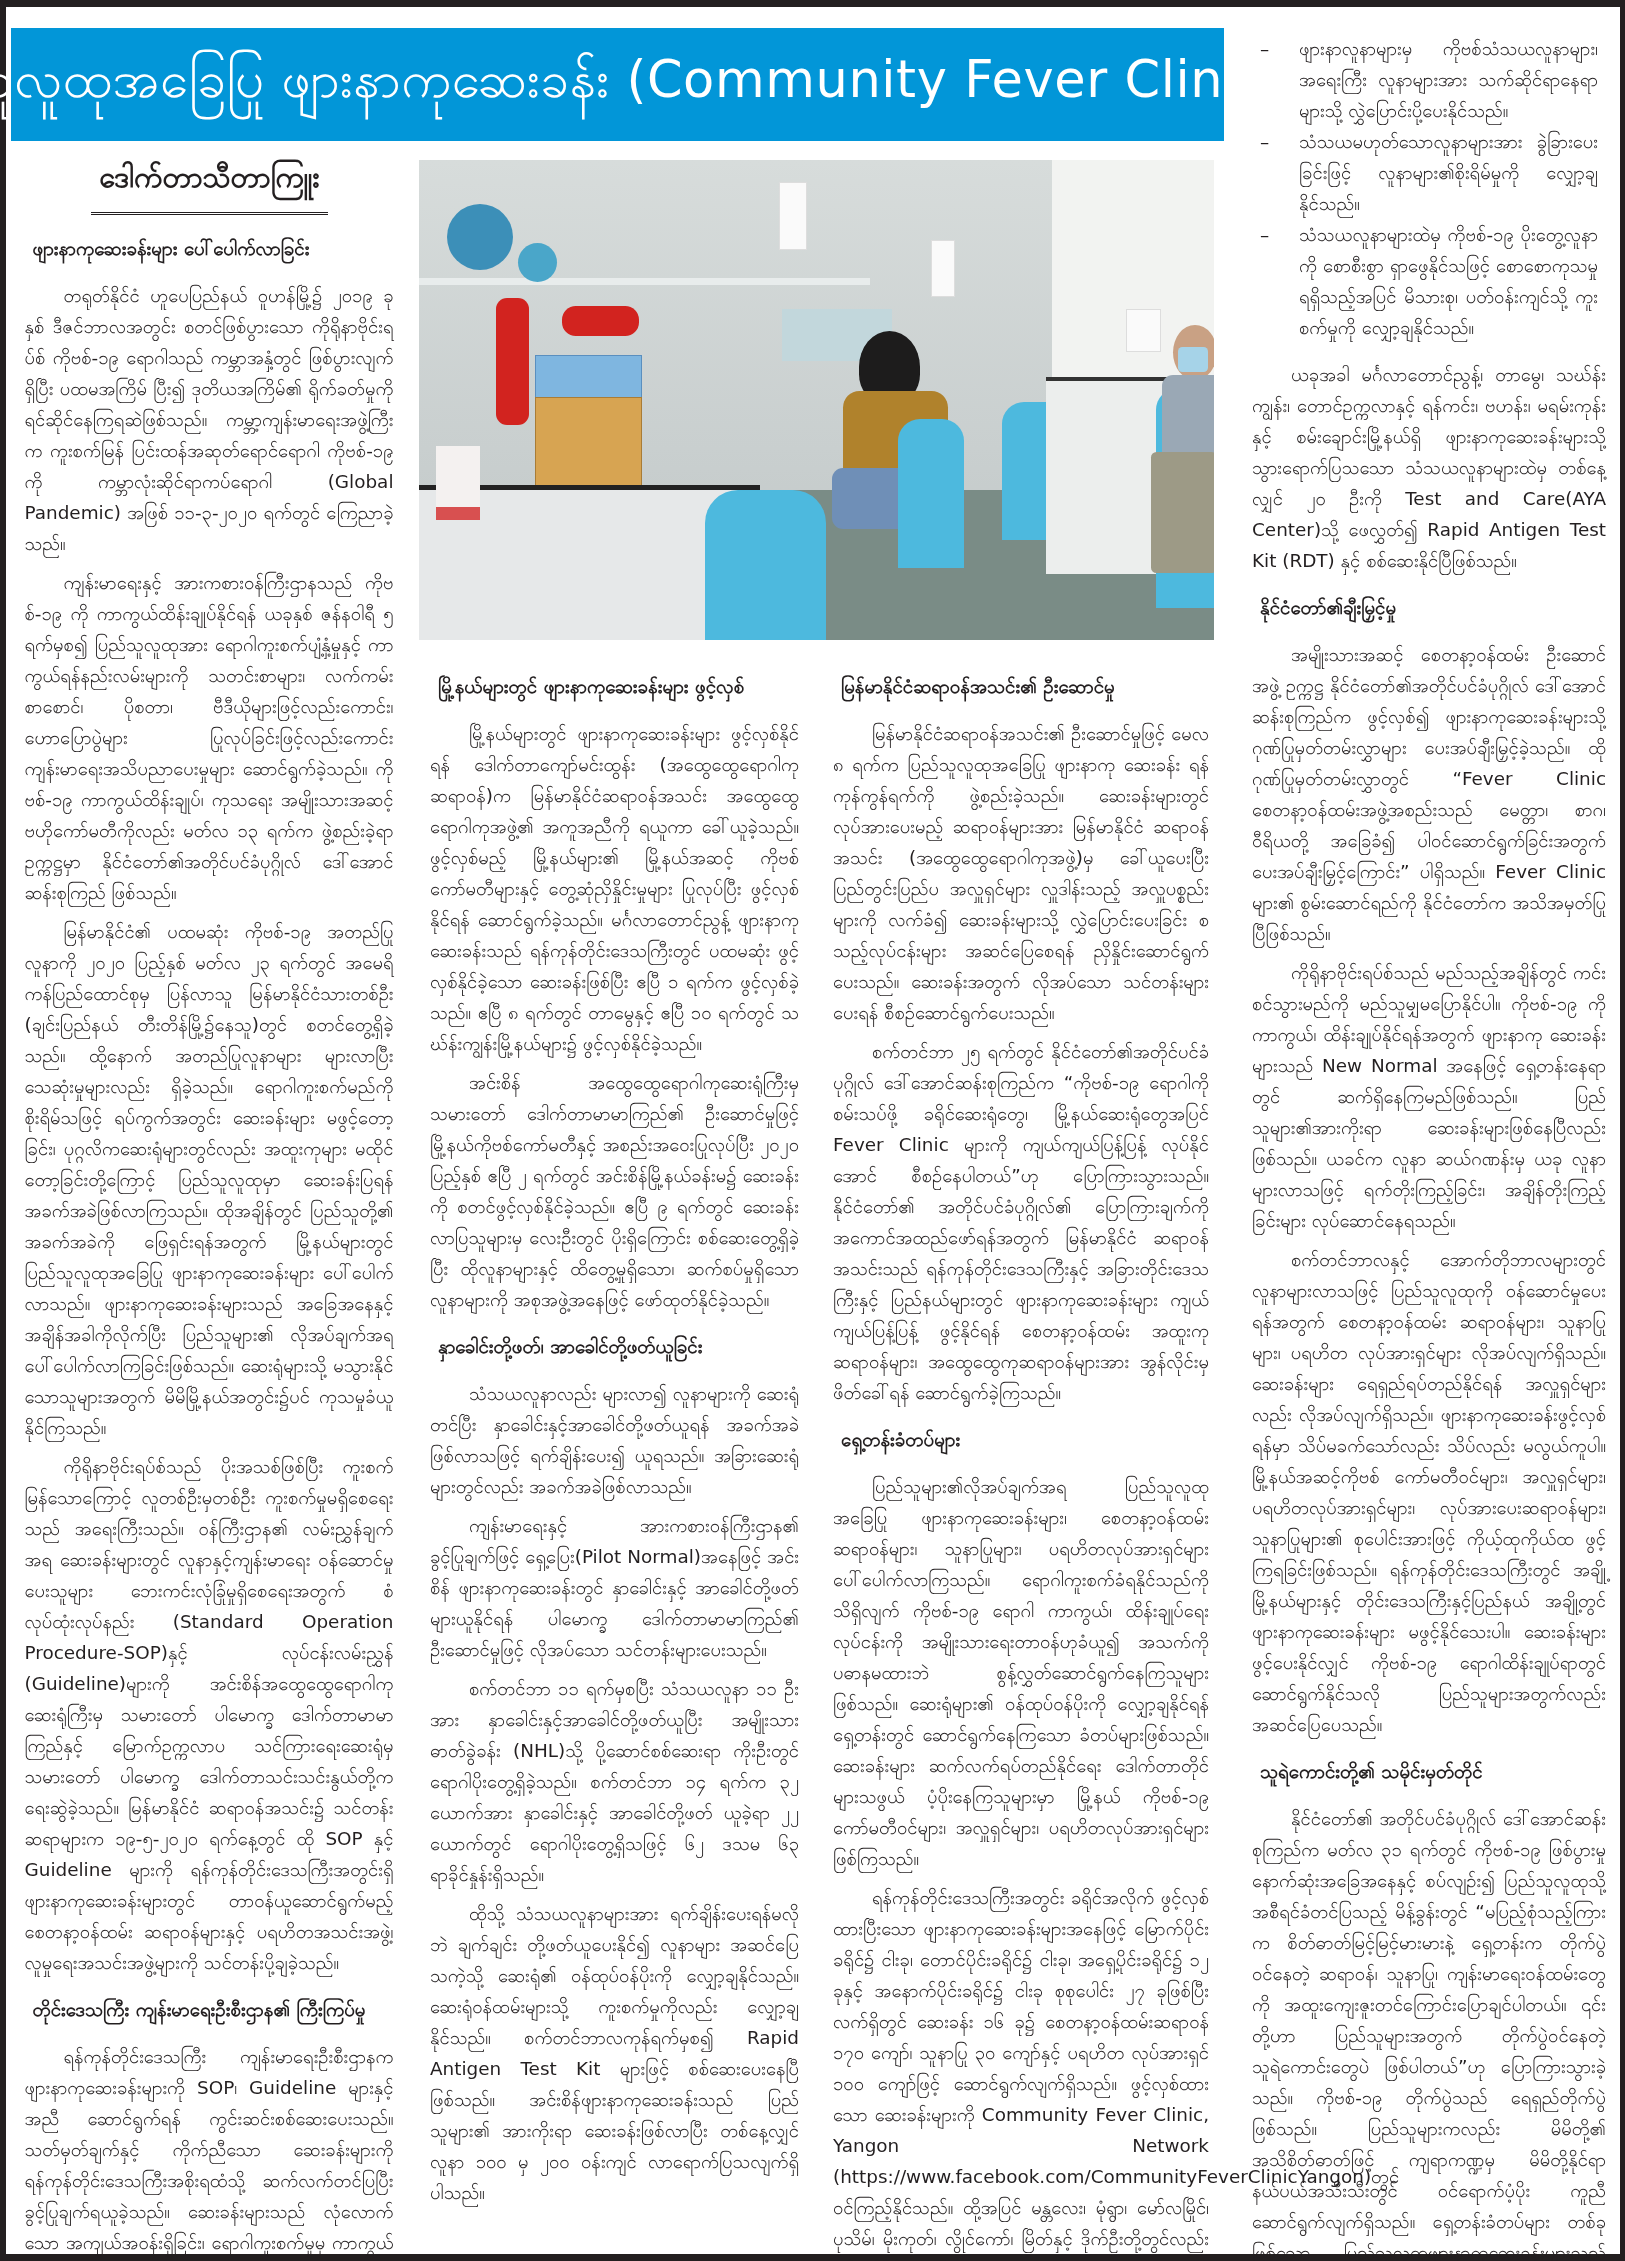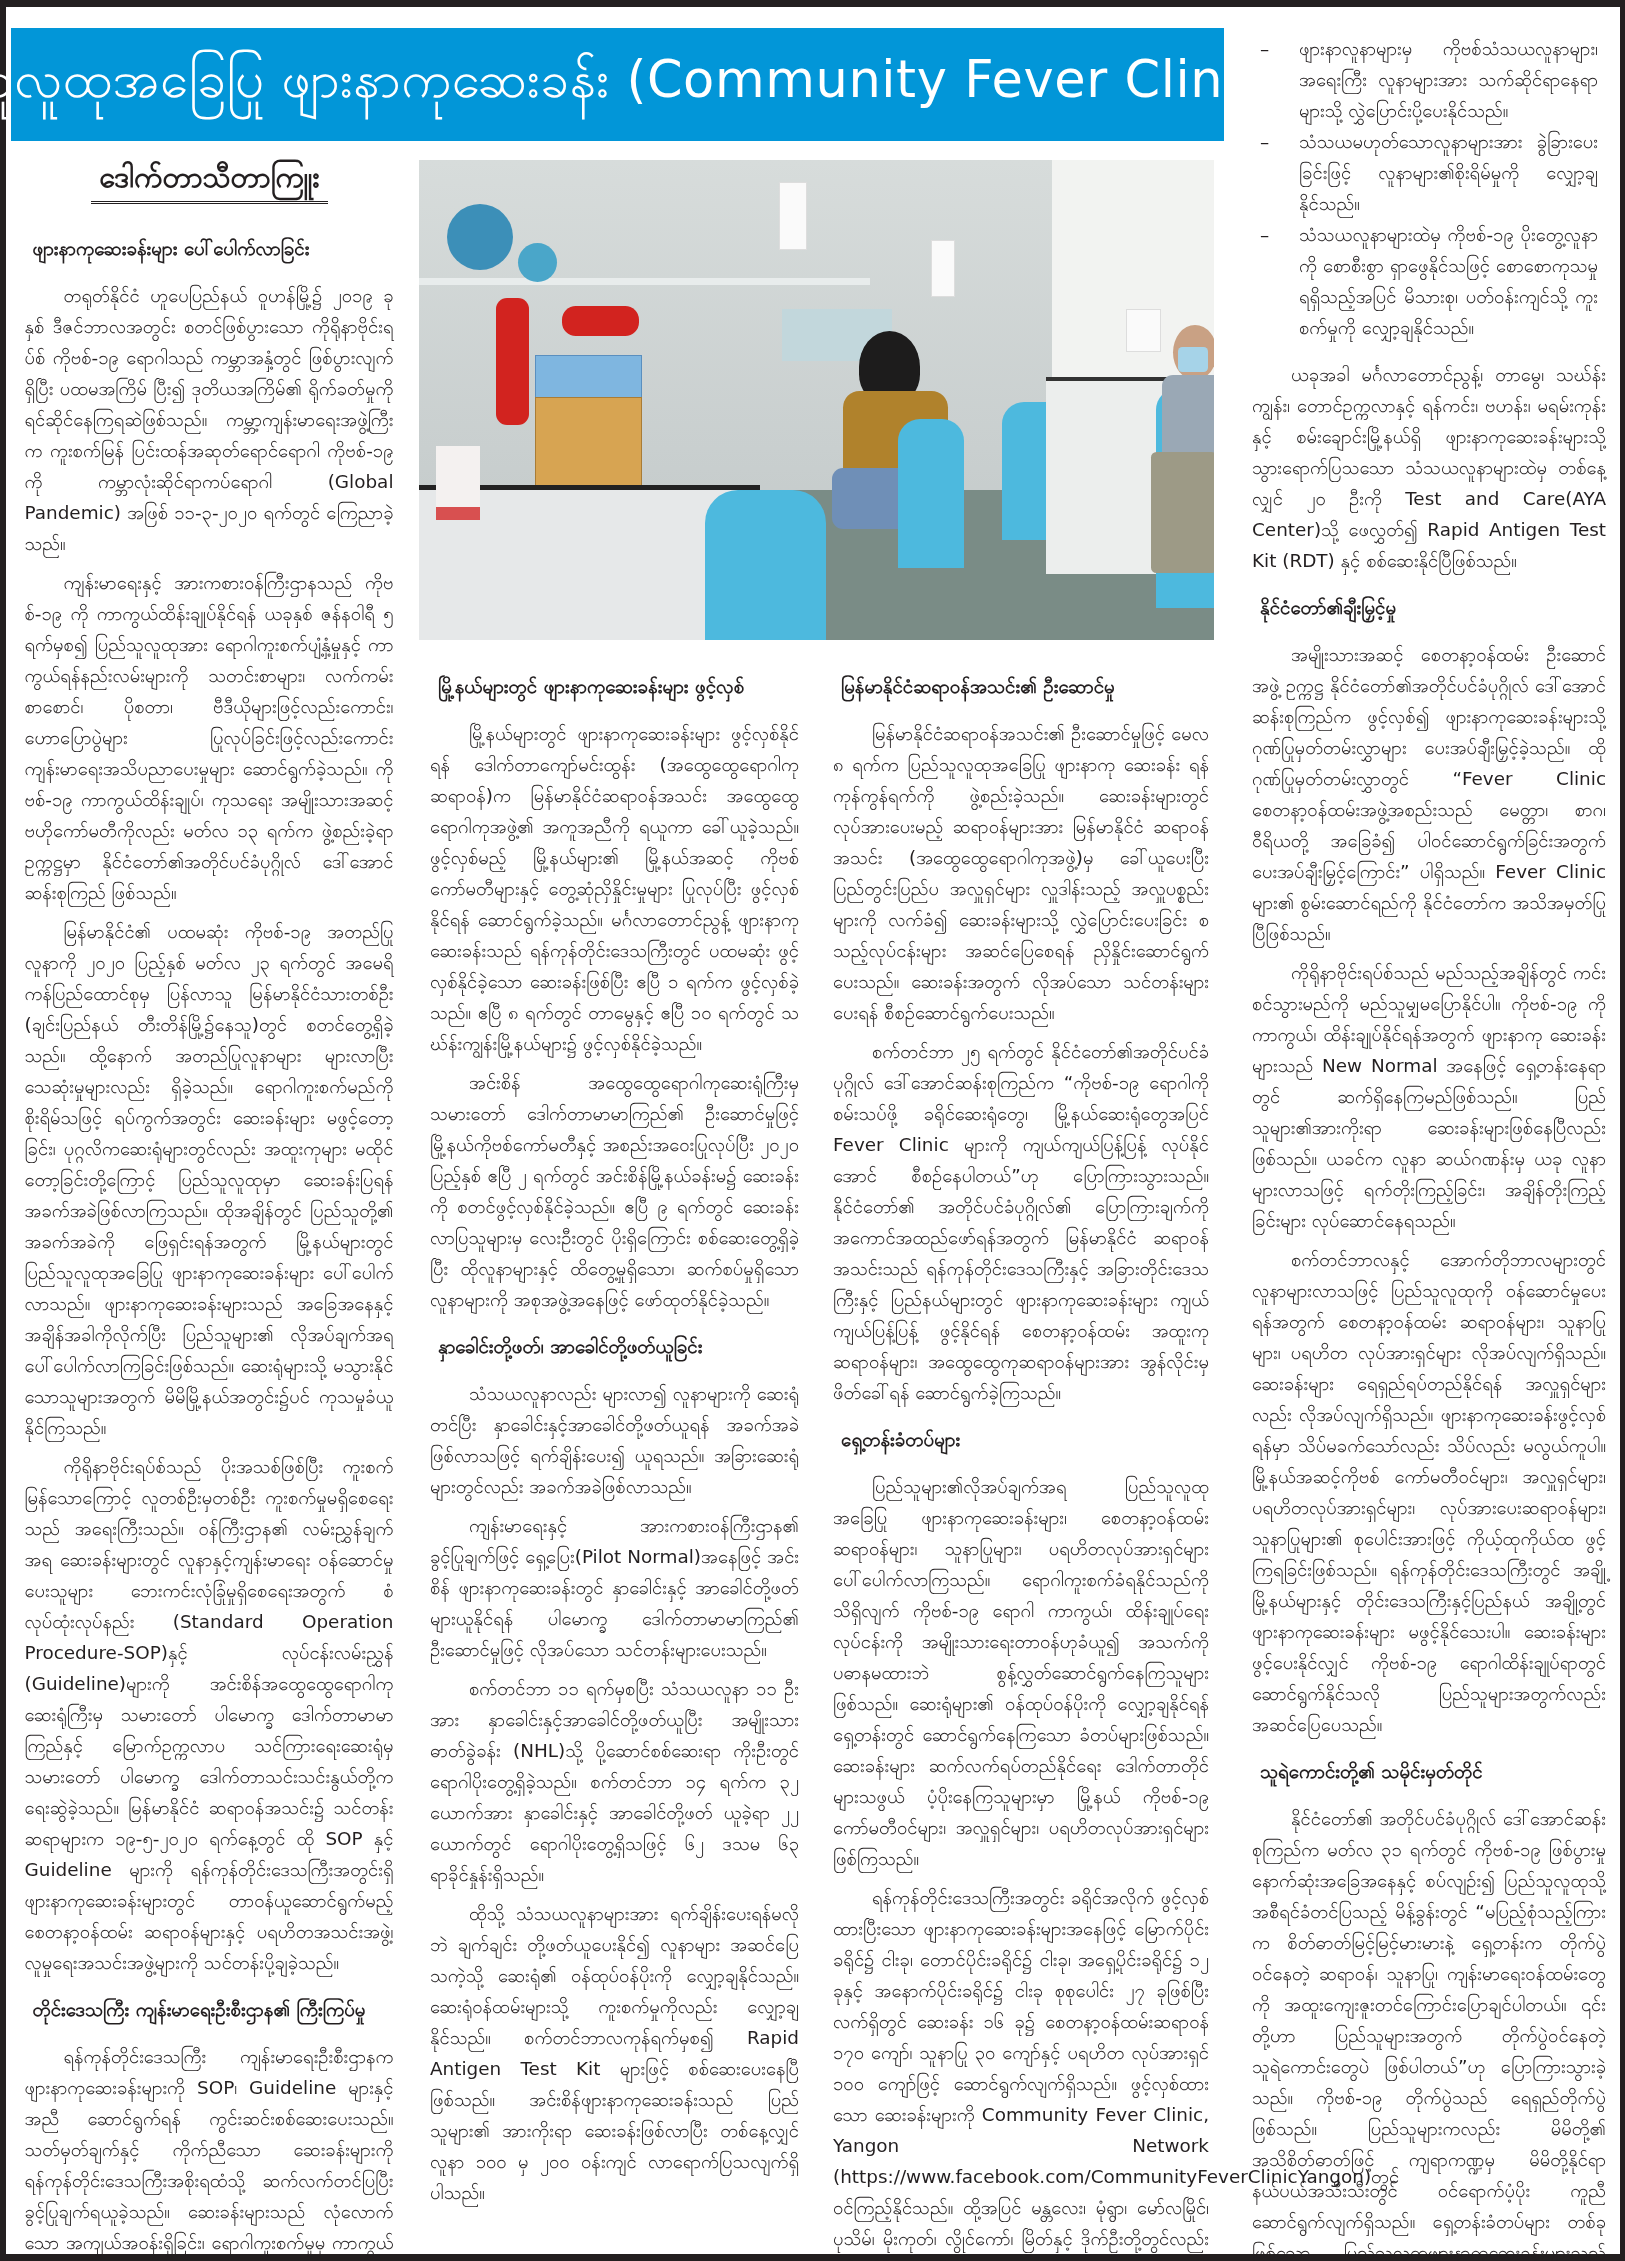--- a/index.html
+++ b/index.html
@@ -1,20 +1,20 @@
 <!DOCTYPE html>
 <html style="font-size:8.8px"><head>
 <meta charset="utf-8">
 <style>
   html,body{margin:0;padding:0;background:#fff;}
   body{width:1626px;height:2261px;position:relative;overflow:hidden;font-family:"DejaVu Sans","Liberation Sans",sans-serif;color:#231f20;}
   .frame{position:absolute;left:0;top:0;width:1626px;height:2261px;box-sizing:border-box;border-top:7.7px solid #231f20;border-left:6.6px solid #231f20;border-bottom:7.7px solid #231f20;border-right:6.6px solid #231f20;}
   .banner{position:absolute;left:11px;top:27.5px;width:1213px;height:113px;background:#0296d8;display:flex;align-items:center;justify-content:center;}
   .banner h1{margin:0;color:#fff;font-weight:normal;font-size:51px;letter-spacing:0.6px;white-space:nowrap;}
-  .byline{position:absolute;left:91px;top:158px;width:237px;text-align:center;font-size:29px;font-weight:bold;padding-bottom:0;border-bottom:3.3px double #231f20;}
+  .byline{position:absolute;left:91px;top:158px;width:237px;text-align:center;font-size:29px;font-weight:bold;padding-bottom:11px;border-bottom:3.3px double #231f20;}
   .col{position:absolute;font-size:18.4px;line-height:31px;text-align:justify;}
   .col p{margin:8px;text-indent:39px;}
   .col p.noindent{text-indent:0;}
   .col h3{margin:16px;font-size:18.7px;line-height:31px;font-weight:bold;}
   .col ul{list-style:none;margin:16px;padding:0;}
   .col li{position:relative;padding-left:39px;}
   .col li::before{content:"–";position:absolute;left:0;top:0;}
   #col1{left:16.5px;top:217px;width:385px;}
   #col2{left:422px;top:655px;width:385px;}
   #col3{left:825px;top:655px;width:392px;}

